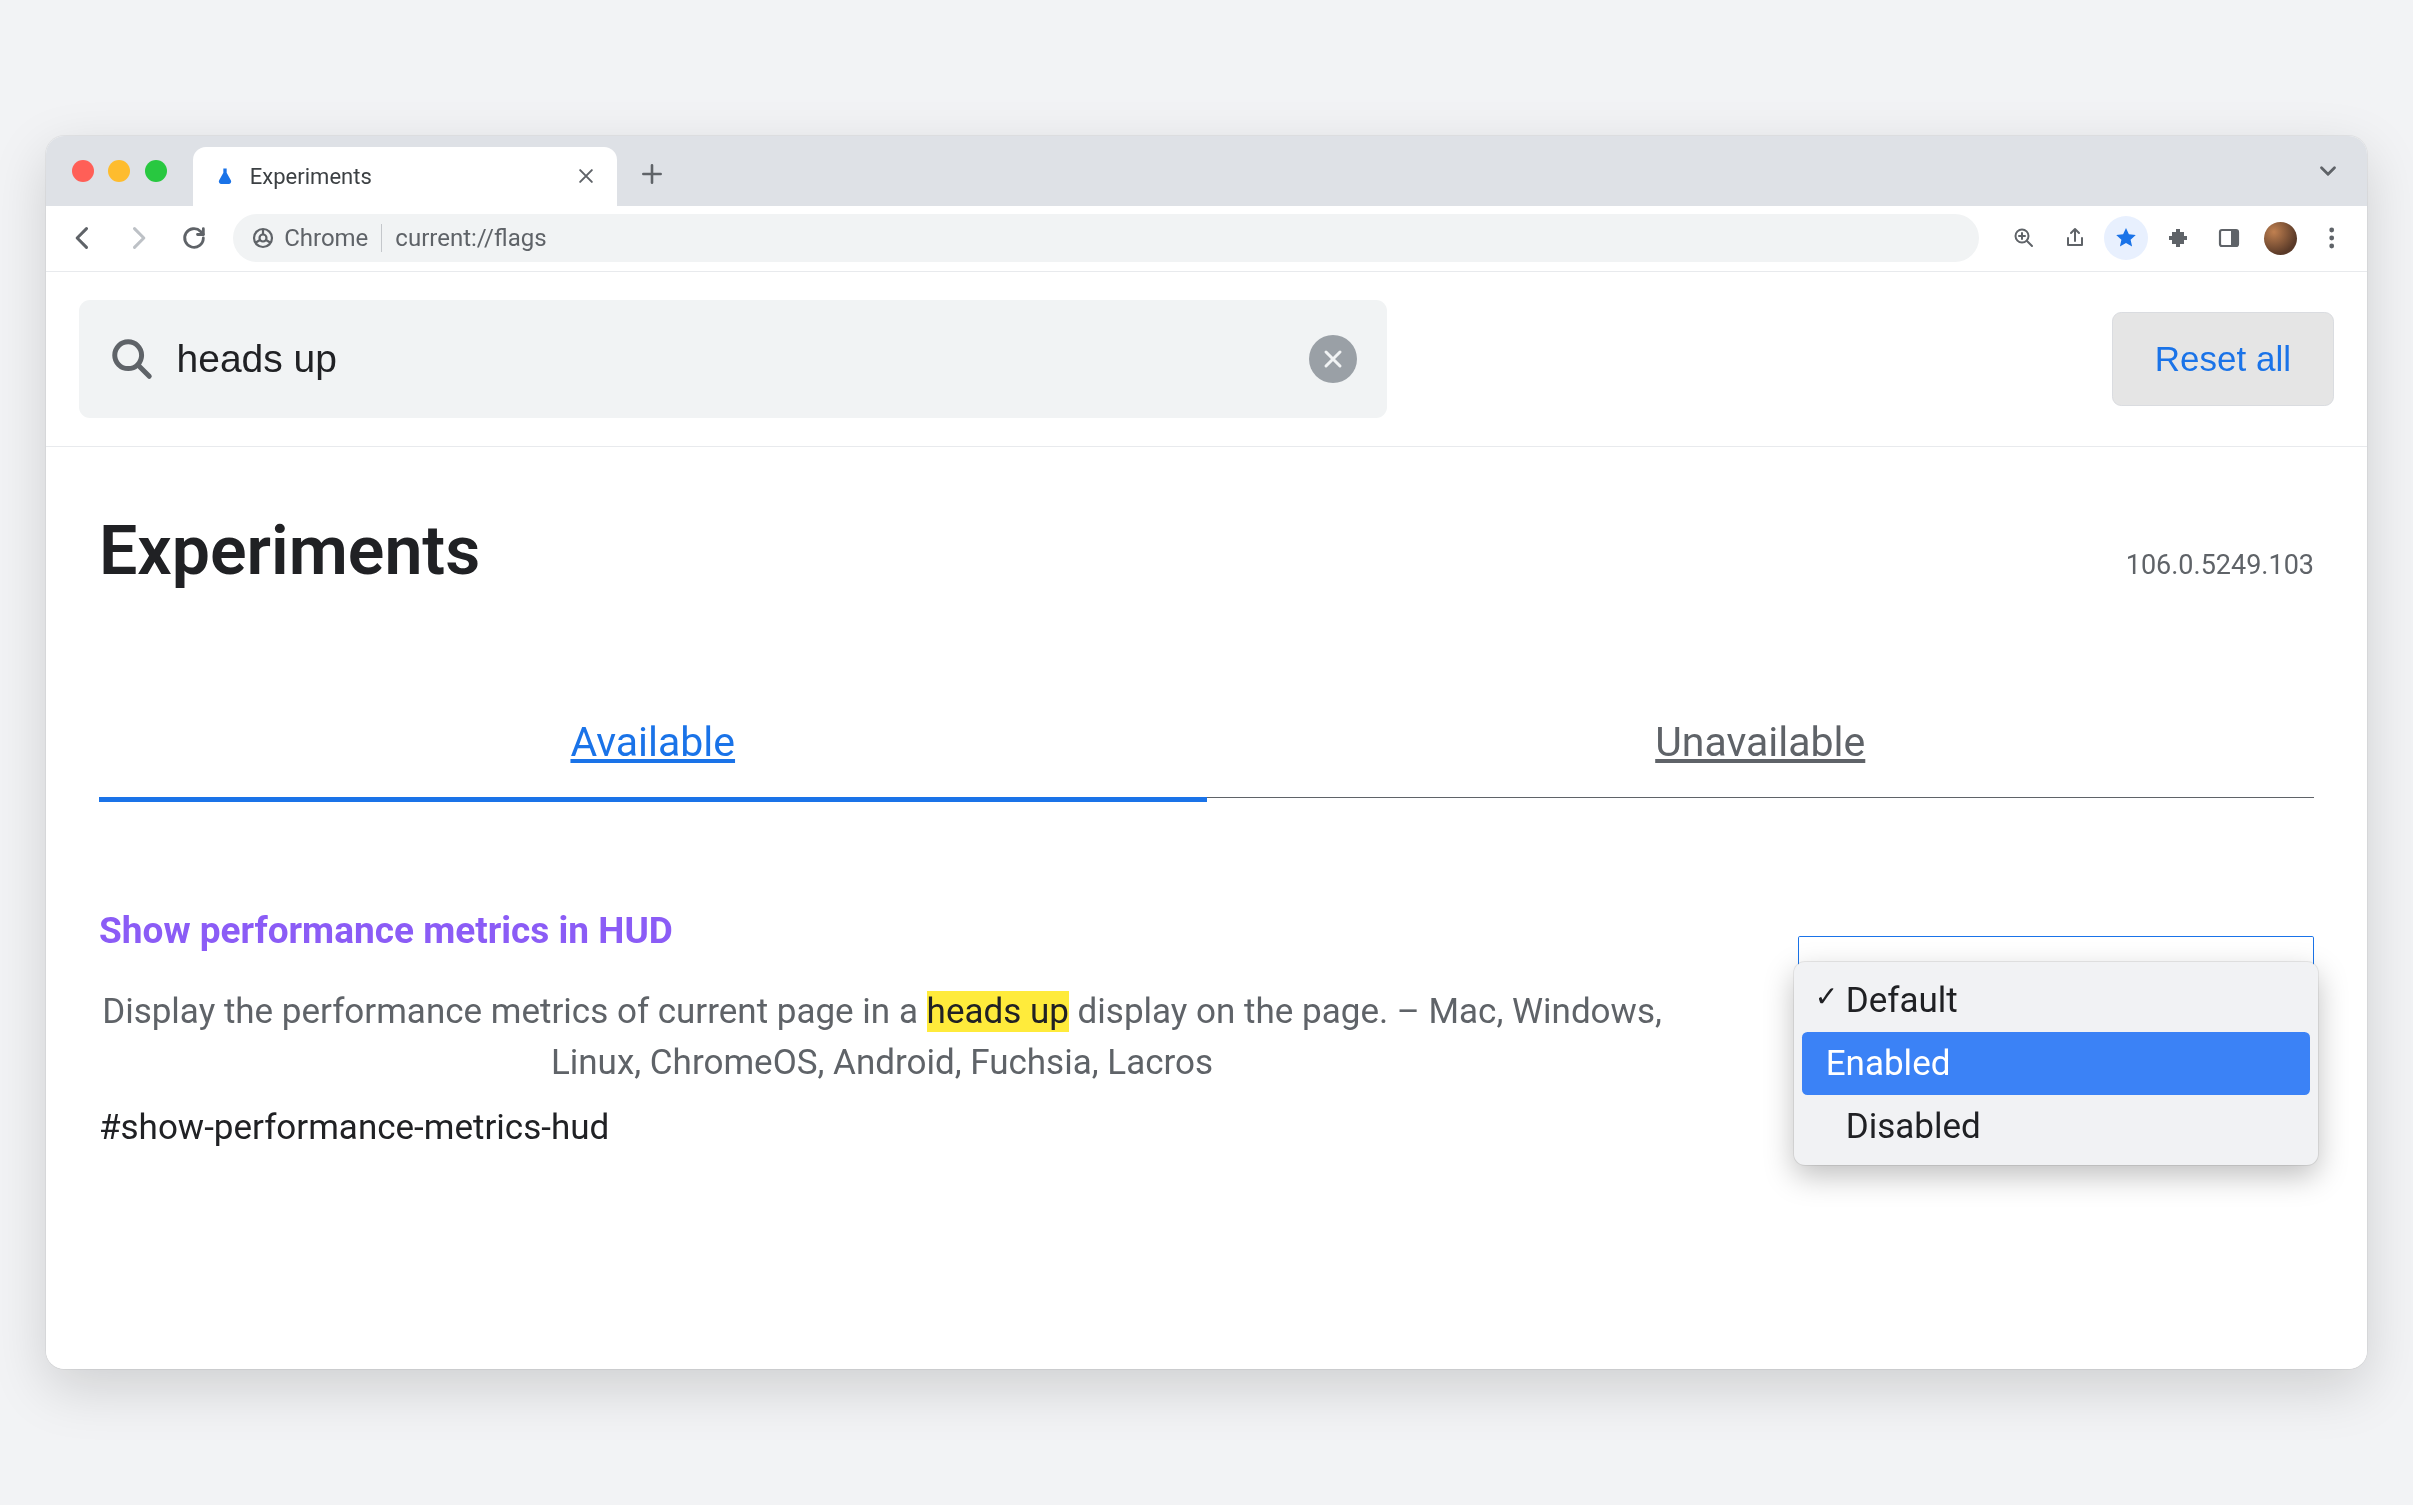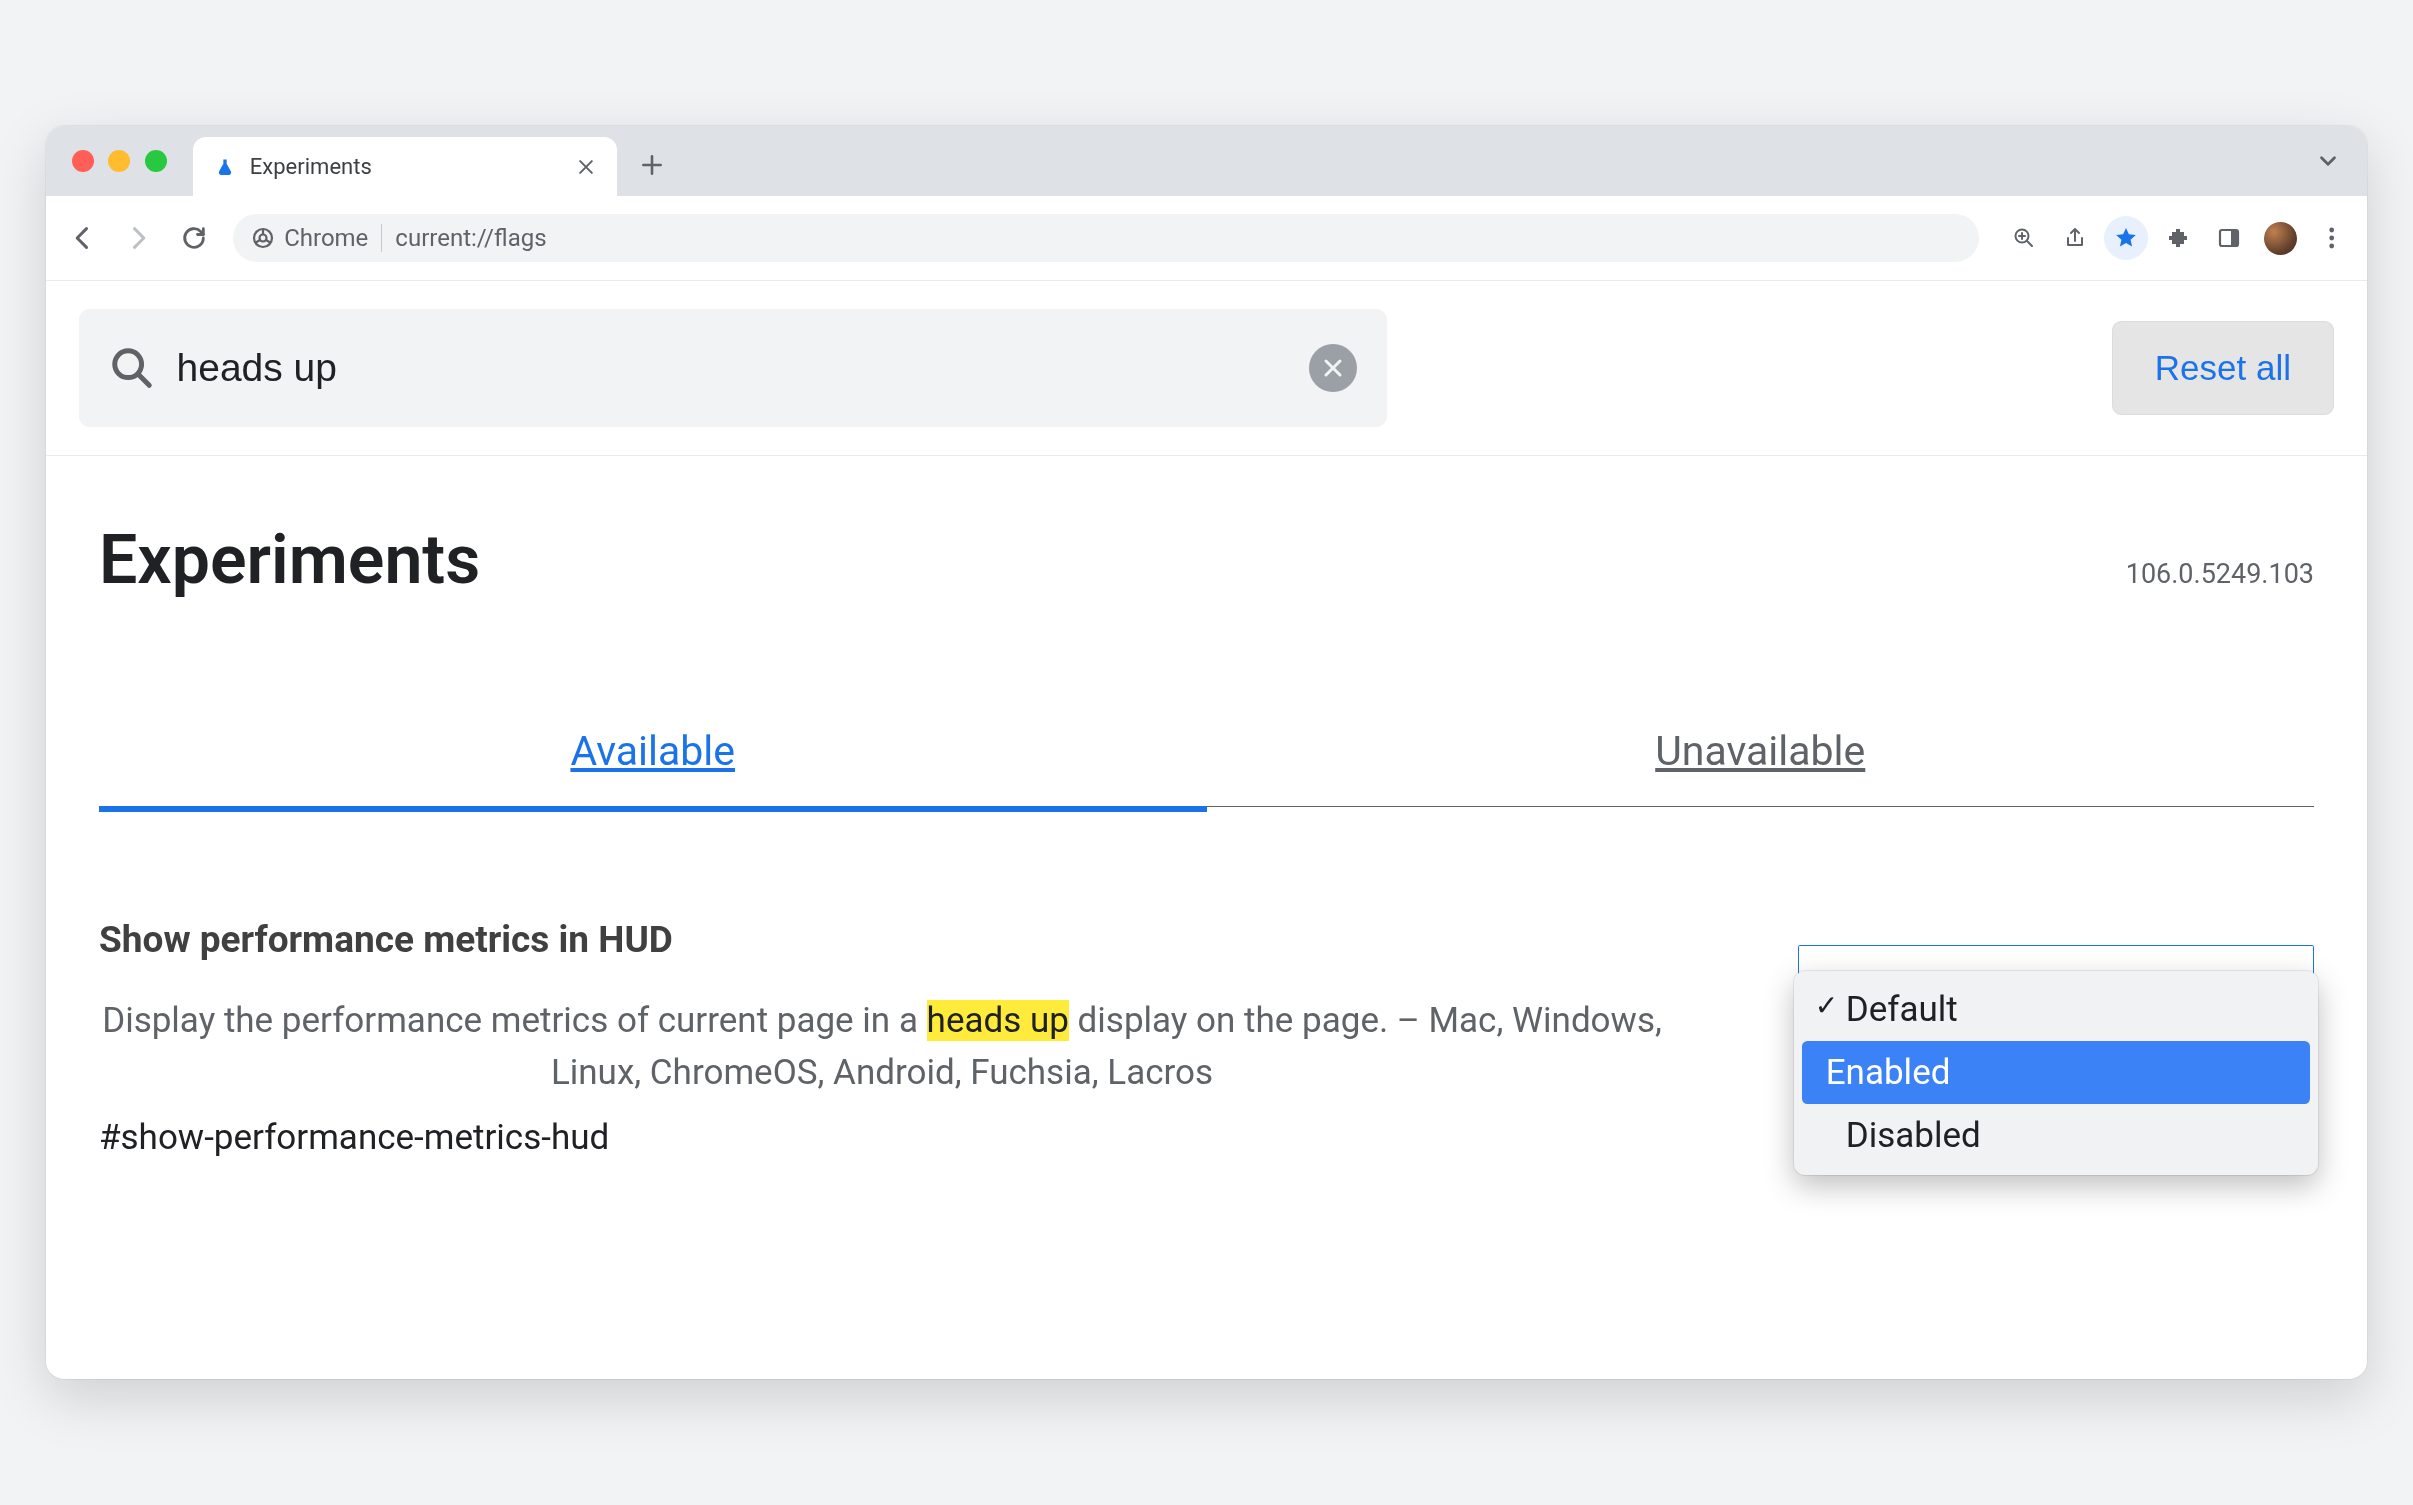--- a/index.html
+++ b/index.html
@@ -83,21 +83,21 @@
   }
   .tabstrip-menu {
     position: absolute;
     right: 26px;
     color: #5f6368;
   }
 
   
   .toolbar {
     background: #fff;
-    height: 85px;
+    height: 66px;
     display: flex;
     align-items: center;
     padding: 0 13px;
     gap: 7.4px;
     border-bottom: 0.9px solid #e8eaed;
   }
   .nav-btn {
     width: 48px;
     height: 48px;
     display: flex;
@@ -247,21 +247,21 @@
     gap: 37px;
     position: relative;
   }
   .exp-text {
     flex: 1;
     max-width: 1566px;
   }
   .exp-title {
     font-size: 37px;
     font-weight: 700;
-    color: #404040;
+    color: #8b5cf6;
     margin-bottom: 34px;
   }
   .exp-desc {
     font-size: 35px;
     line-height: 1.48;
     color: #5f6368;
     text-align: center;
   }
   .hl {
     background: #ffeb3b;

